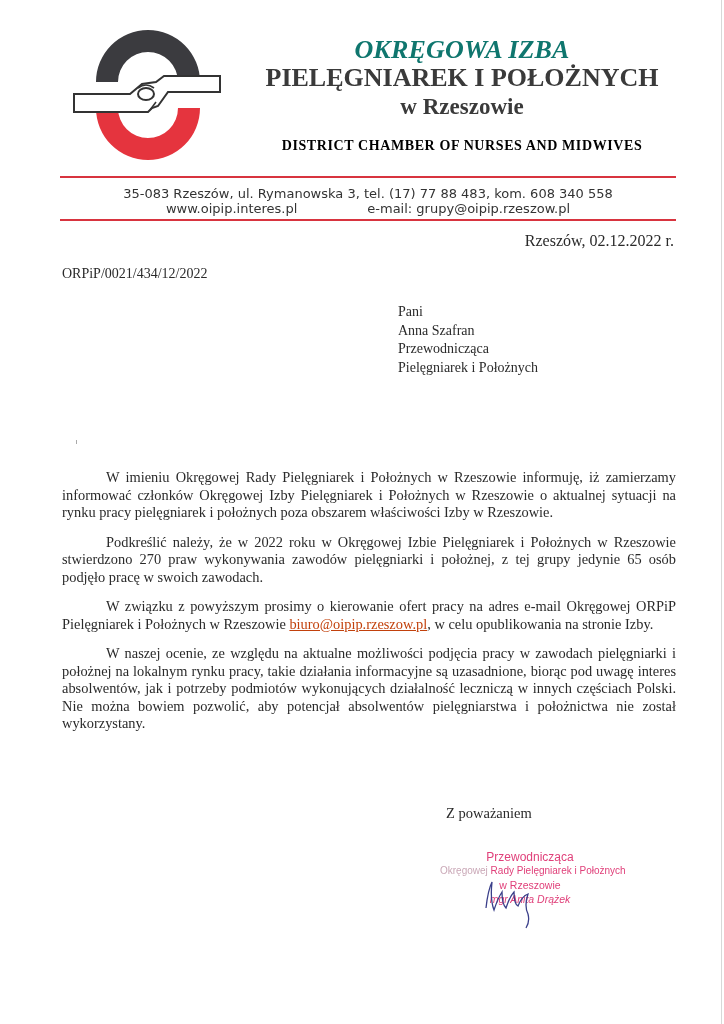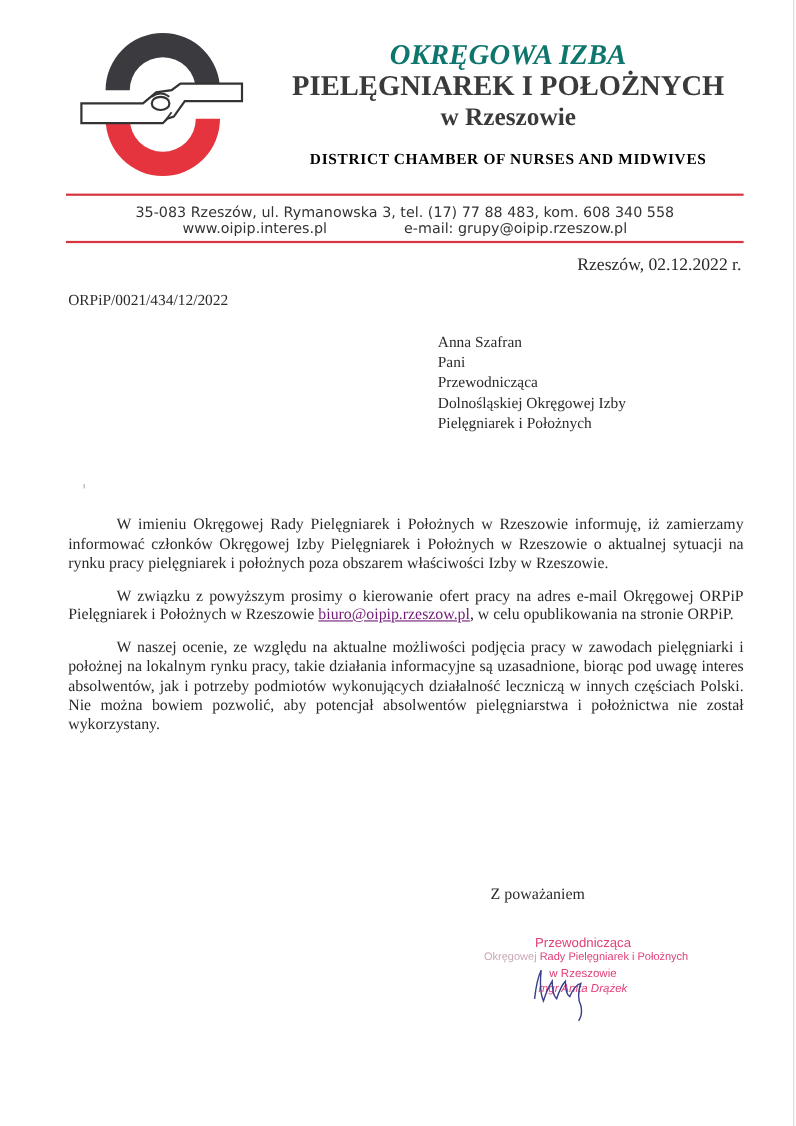--- a/index.html
+++ b/index.html
@@ -29,21 +29,21 @@
     .contact.l2 .gap { display: inline-block; width: 70px; }
     
     .ref { position: absolute; left: 62px; top: 236px; font-size: 14px; margin-top: 30px; }
     .date { position: absolute; right: 50px; top: 232px; font-size: 16px; }
     
     .recipient { position: absolute; left: 398px; top: 303px; font-size: 14px; line-height: 18.5px; }
     .recipient div { white-space: nowrap; }
     
     .body { position: absolute; left: 62px; top: 459px; width: 614px; font-size: 14.4px; line-height: 17.5px; text-align: justify; }
     .body p { margin: 10px 0 12px 0; text-indent: 44px; }
-    .body a { color: #701a75; text-decoration: underline; }
+    .body a { color: #c2410c; text-decoration: underline; }
     
     .closing { position: absolute; left: 446px; top: 805px; font-size: 14.5px; text-align: center; }
     .stamp { position: absolute; left: 440px; top: 850px; width: 180px; text-align: center;
       font-family: "Liberation Sans", sans-serif; color: #e0407a; font-size: 10.5px; line-height: 14px; }
     .stamp .title { font-size: 12px; }
     .stamp .inst { font-size: 10px; white-space: nowrap; }
     .stamp .inst .faded { color: #c9a7b6; }
     .stamp .name { font-style: italic; font-size: 10.5px; }
     .signature { position: absolute; left: 478px; top: 870px; width: 70px; height: 60px; }
     .tick { position: absolute; left: 76px; top: 440px; width: 1px; height: 4px; background: #aaa; }
@@ -73,32 +73,32 @@
 <div class="contact l1">35-083 Rzeszów, ul.  Rymanowska 3,  tel. (17) 77 88 483,  kom. 608 340 558</div>
 <div class="contact l2">
   <span>www.oipip.interes.pl</span><span class="gap"></span><span>e-mail: grupy@oipip.rzeszow.pl</span>
 </div>
 <div class="rule bottom"></div>
 
 <div class="ref">ORPiP/0021/434/12/2022</div>
 <div class="date">Rzeszów, 02.12.2022 r.</div>
 
 <div class="recipient">
+  <div>Pani</div>
   <div>Anna Szafran</div>
-  <div>Pani</div>
   <div>Przewodnicząca</div>
-  <div>Dolnośląskiej Okręgowej Izby</div>
   <div>Pielęgniarek i Położnych</div>
 </div>
 
 <div class="tick"></div>
 
 <div class="body">
   <p>W imieniu Okręgowej Rady Pielęgniarek i Położnych w Rzeszowie informuję, iż zamierzamy informować członków Okręgowej Izby Pielęgniarek i Położnych w Rzeszowie o aktualnej sytuacji na rynku pracy pielęgniarek i położnych poza obszarem właściwości Izby w Rzeszowie.</p>
-  <p><span>W związku z powyższym prosimy o kierowanie ofert pracy na adres e-mail Okręgowej ORPiP Pielęgniarek i Położnych w Rzeszowie </span><a>biuro@oipip.rzeszow.pl</a><span>, w celu opublikowania na stronie ORPiP.</span></p>
+  <p>Podkreślić należy, że w 2022 roku w Okręgowej Izbie Pielęgniarek i Położnych w Rzeszowie stwierdzono 270 praw wykonywania zawodów pielęgniarki i położnej, z tej grupy jedynie 65 osób podjęło pracę w swoich zawodach.</p>
+  <p><span>W związku z powyższym prosimy o kierowanie ofert pracy na adres e-mail Okręgowej ORPiP Pielęgniarek i Położnych w Rzeszowie </span><a>biuro@oipip.rzeszow.pl</a><span>, w celu opublikowania na stronie Izby.</span></p>
   <p>W naszej ocenie, ze względu na aktualne możliwości podjęcia pracy w zawodach pielęgniarki i położnej na lokalnym rynku pracy, takie działania informacyjne są uzasadnione, biorąc pod uwagę interes absolwentów, jak i potrzeby podmiotów wykonujących działalność leczniczą w innych częściach Polski. Nie można bowiem pozwolić, aby potencjał absolwentów pielęgniarstwa i położnictwa nie został wykorzystany.</p>
 </div>
 
 <div class="closing">Z poważaniem</div>
 
 <div class="stamp">
   <div class="title">Przewodnicząca</div>
   <div class="inst"><span class="faded">Okręgowej</span> <span>Rady Pielęgniarek i Położnych</span></div>
   <div>w Rzeszowie</div>
   <div class="name">mgr Anita Drążek</div>

